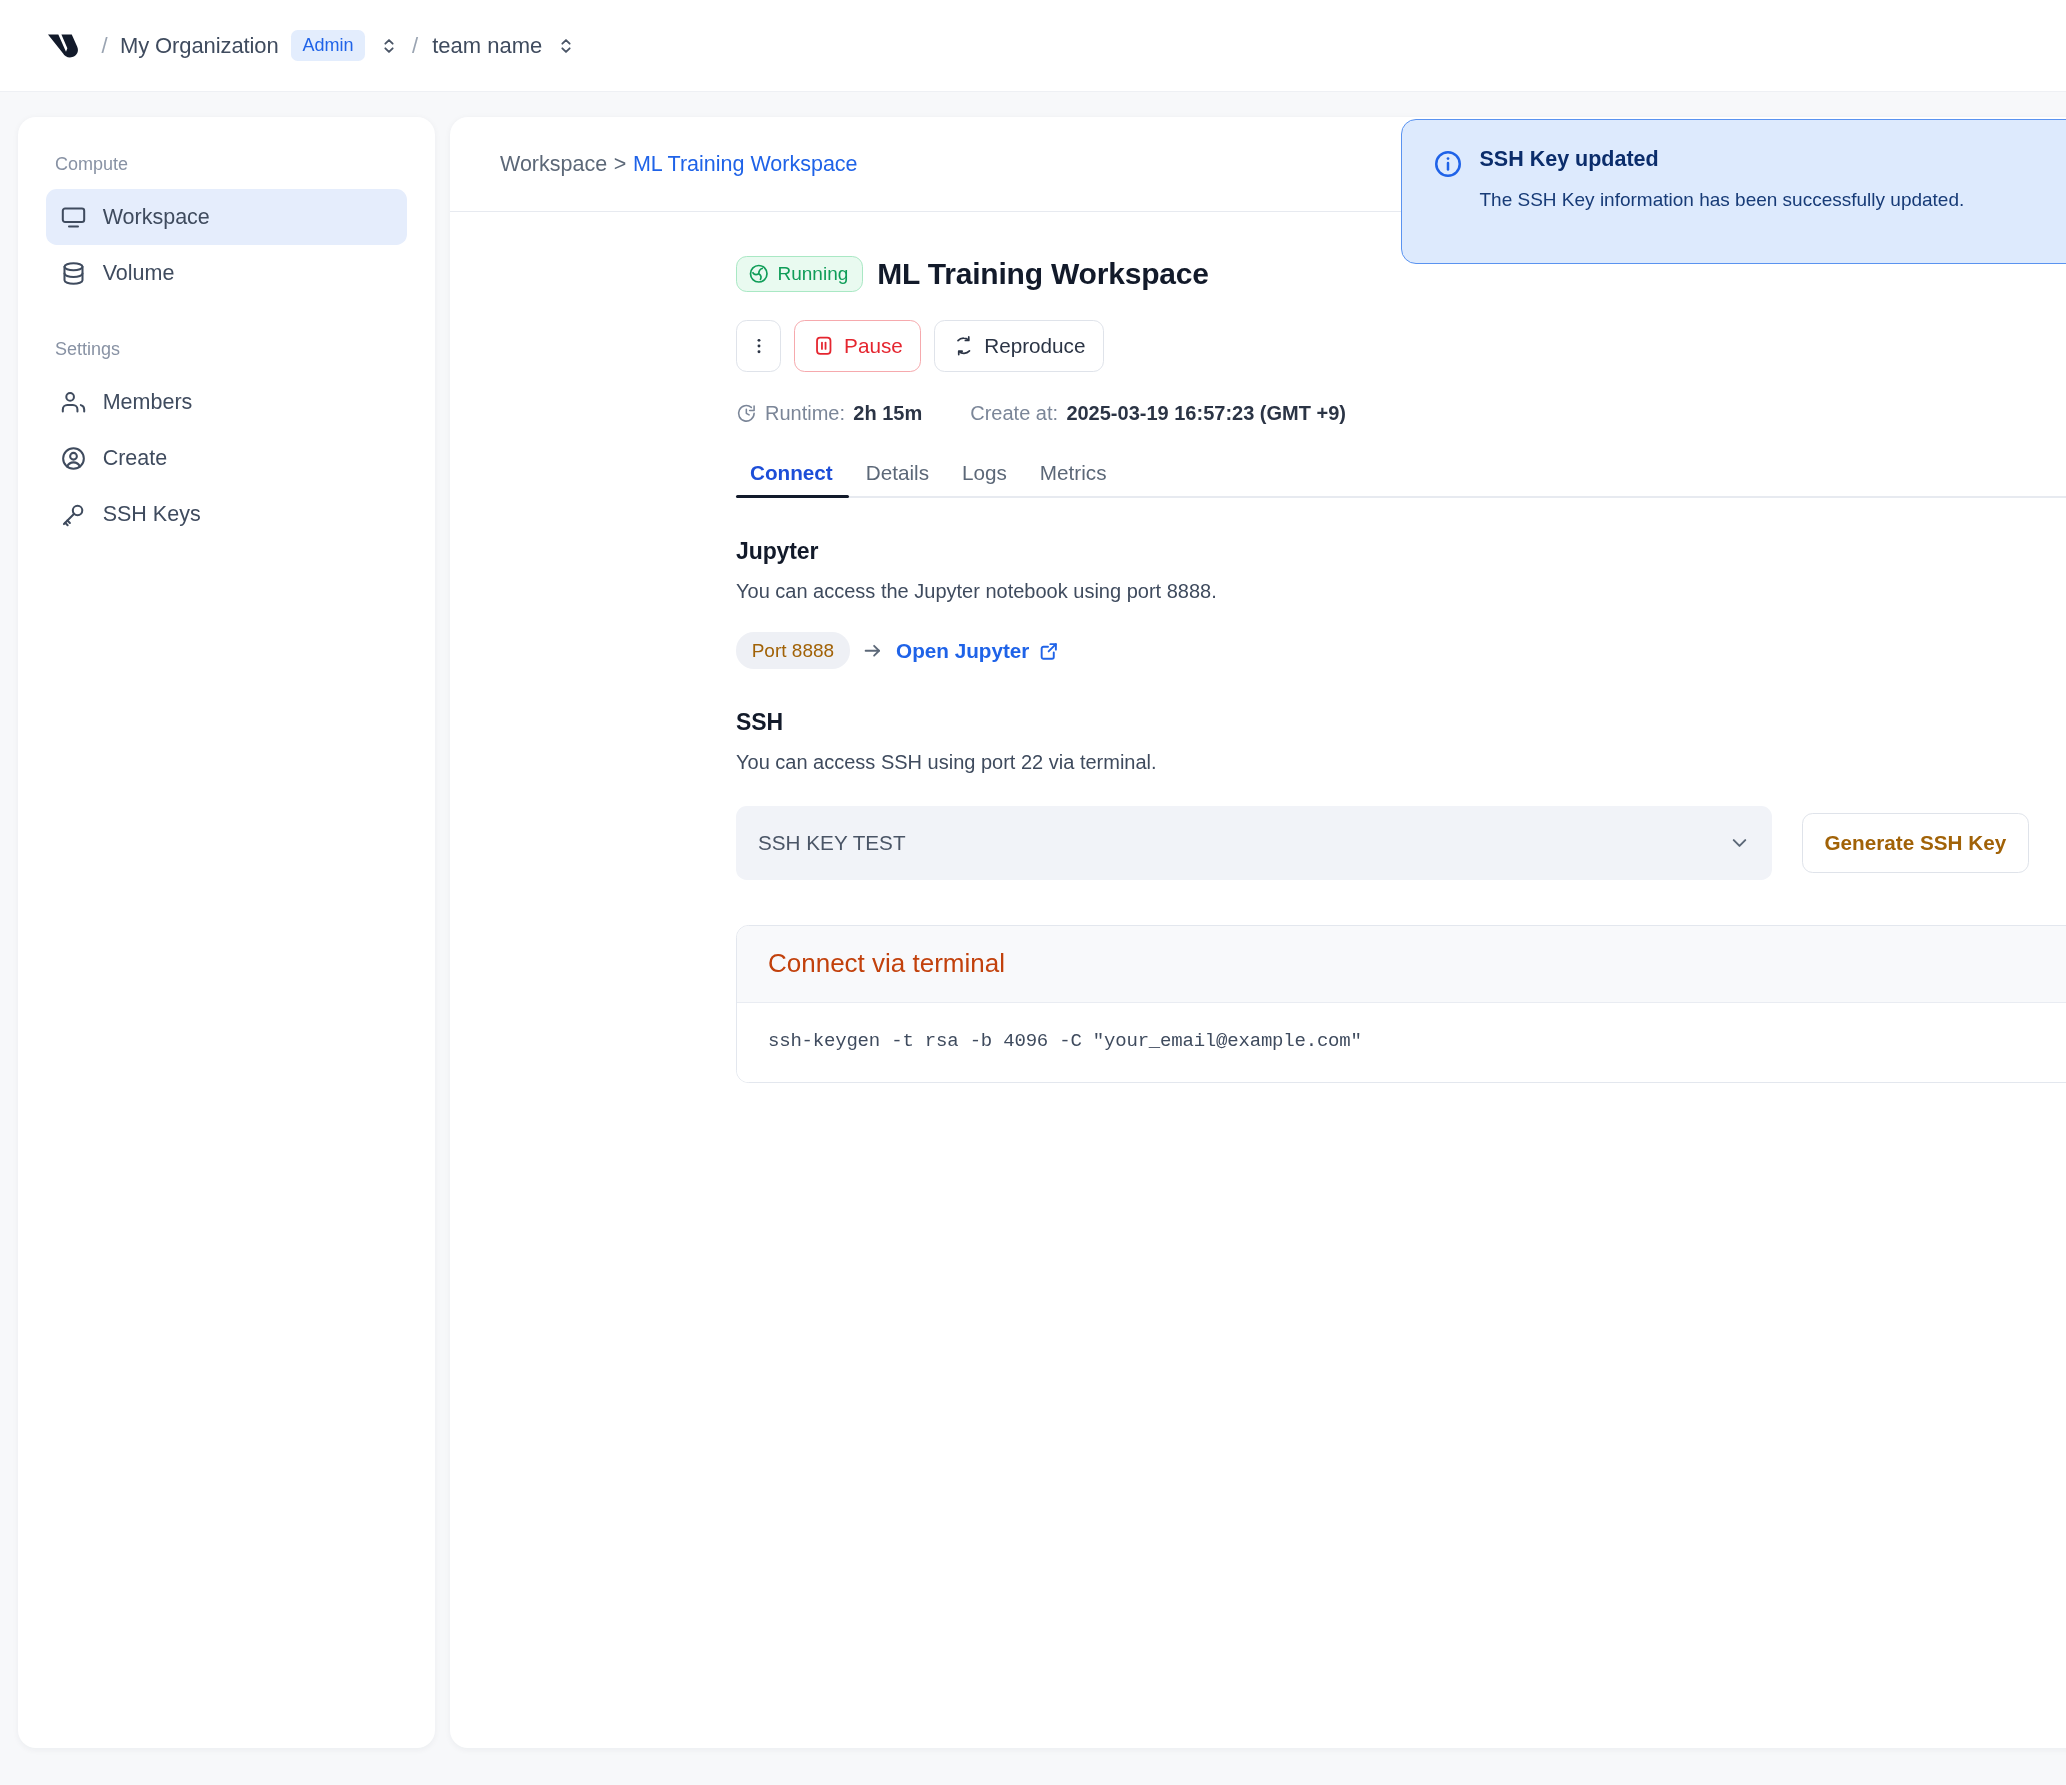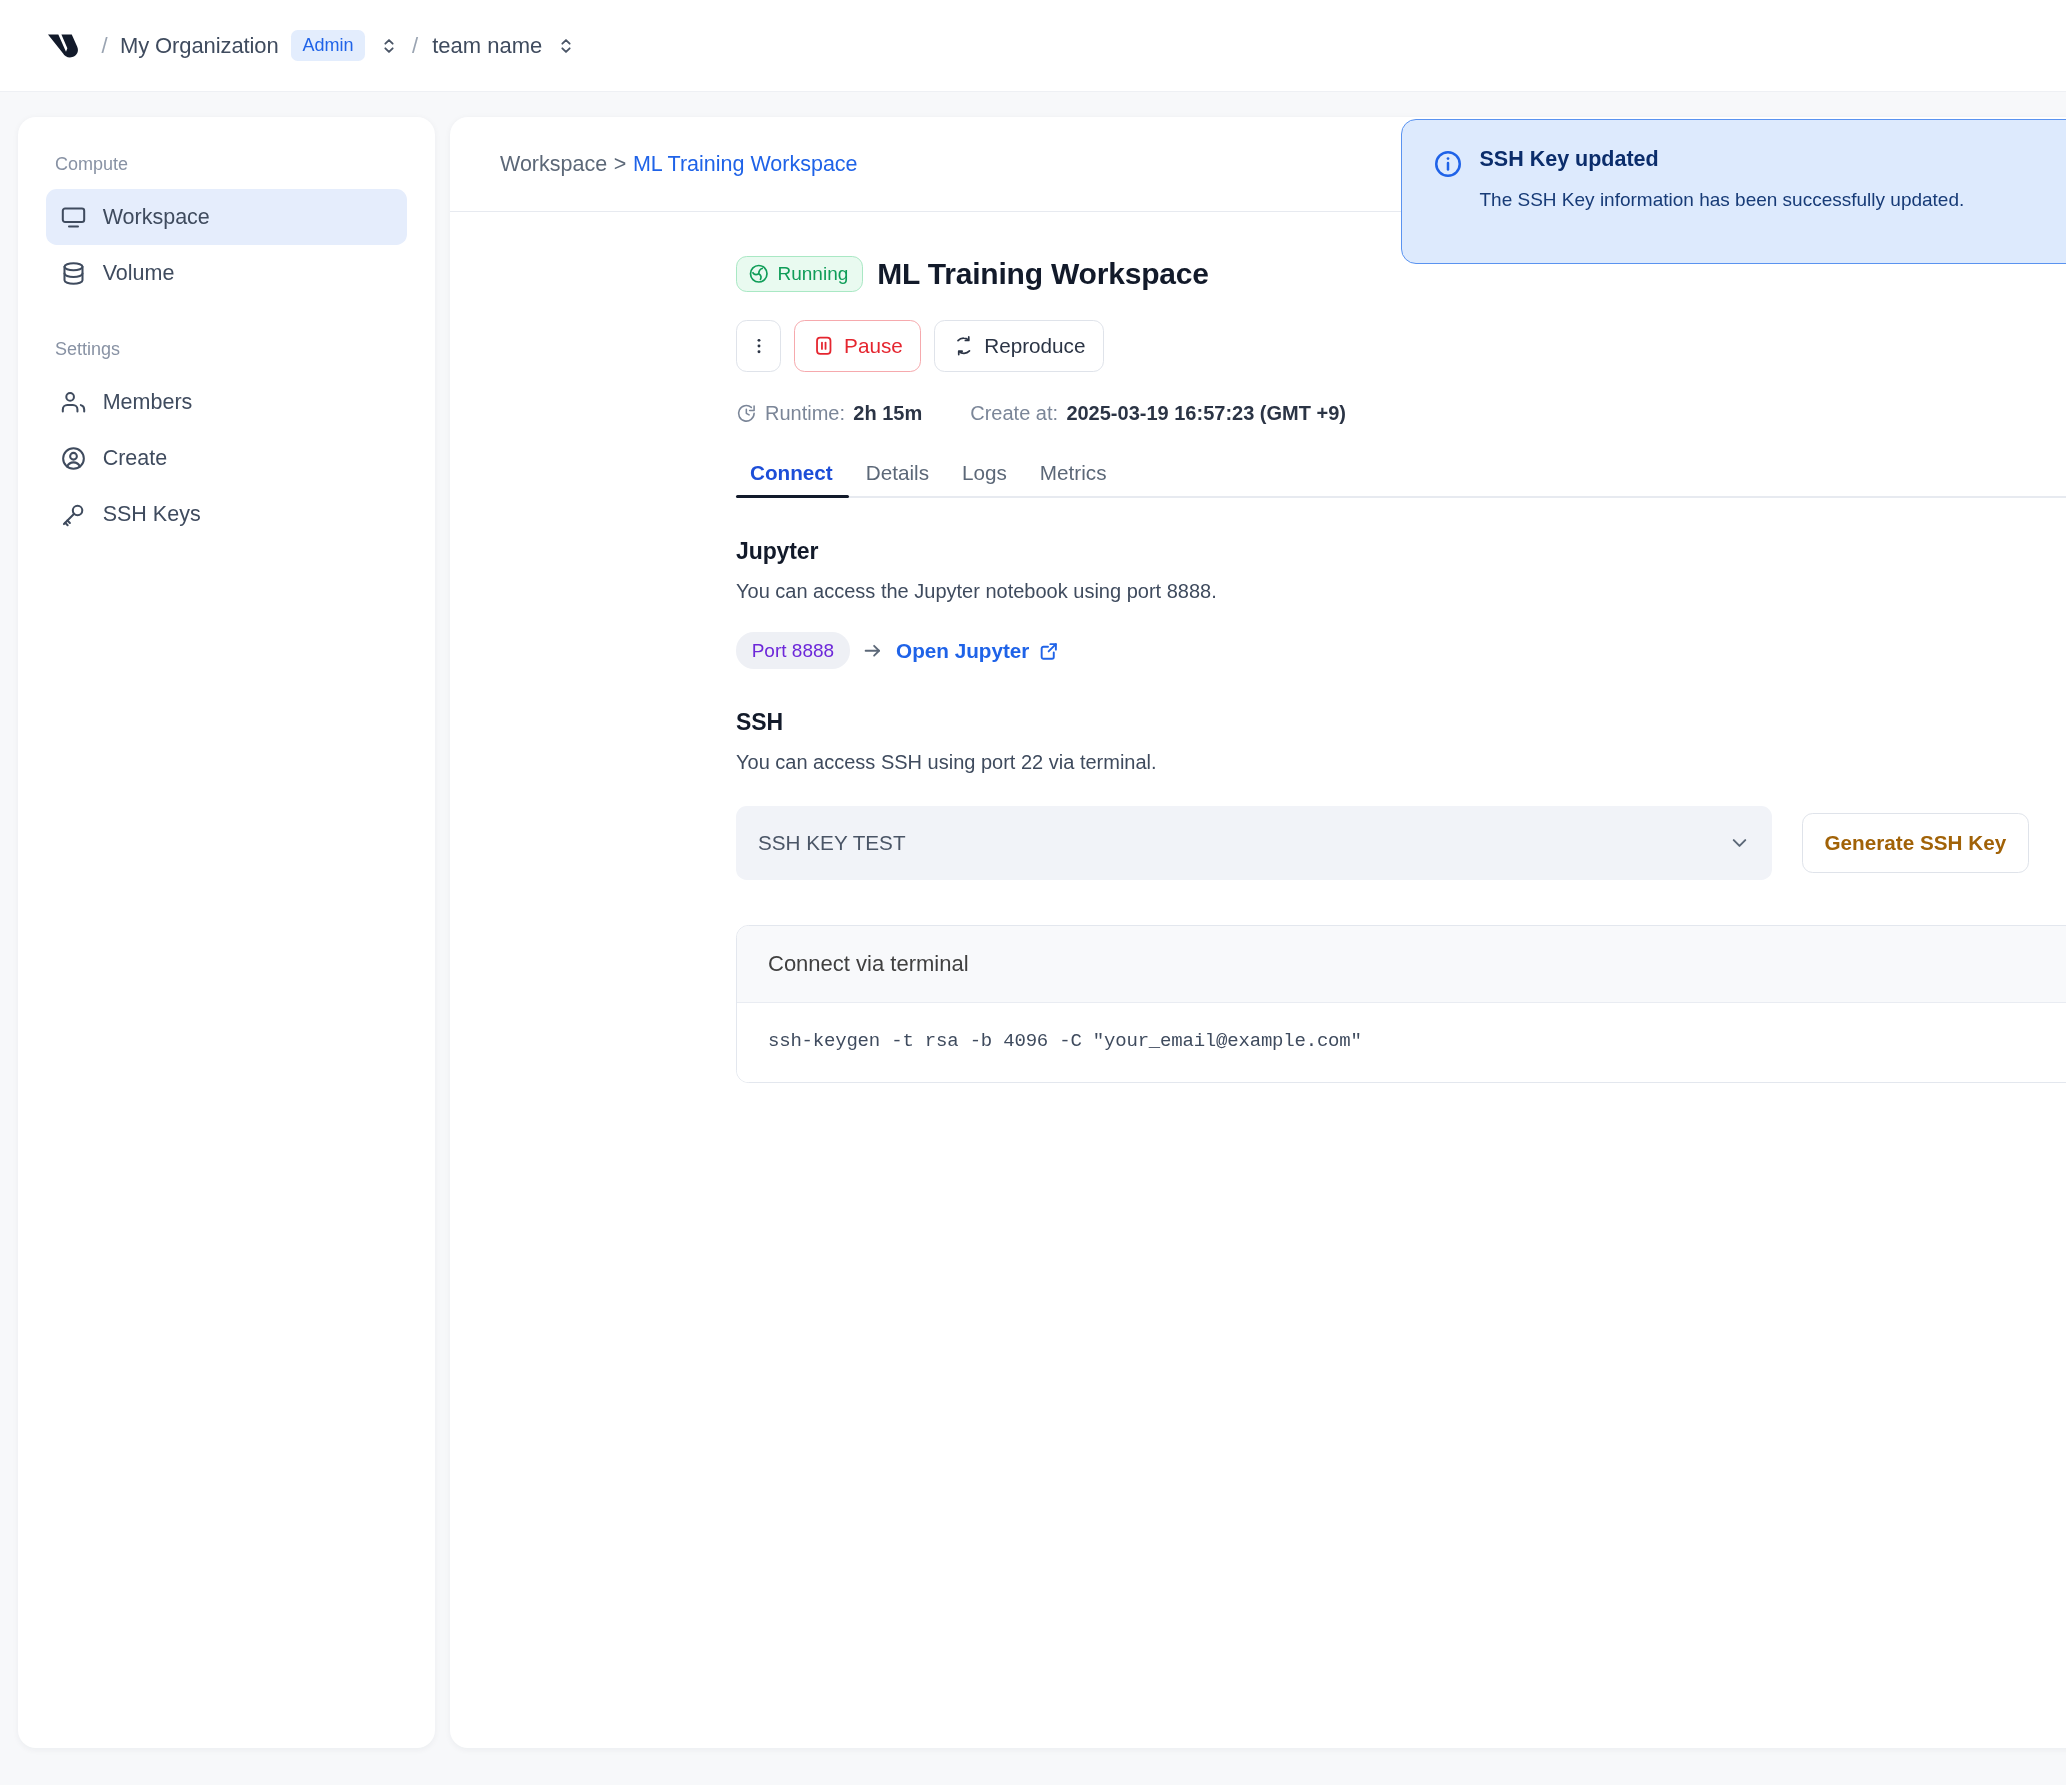--- a/index.html
+++ b/index.html
@@ -150,21 +150,21 @@
   .section { margin-top: 40px; }
   .section-h {
     color: #121a2a; font-size: 23px; font-weight: 700; letter-spacing: -0.1px;
   }
   .section-p { color: #3f4b5e; font-size: 20px; margin-top: 15px; }
 
   .port-row { display: flex; align-items: center; gap: 12.4px; margin-top: 29px; }
   .port-chip {
     background: #eef0f5; border-radius: 18px;
     padding: 7.4px 15.7px;
-    color: #6d28d9; font-size: 19px; white-space: nowrap;
+    color: #a16207; font-size: 19px; white-space: nowrap;
   }
   .arrow-ico { width: 21.5px; height: 21.5px; flex: 0 0 auto; }
   .open-link {
     display: flex; align-items: center; gap: 9px; cursor: pointer;
   }
   .open-link .txt { color: #1f63e8; font-size: 20.7px; font-weight: 700; }
 
   .ssh-controls { display: flex; align-items: center; gap: 30px; margin-top: 32px; }
   .ssh-select {
     width: 1036px; height: 74px;
@@ -187,21 +187,21 @@
     border: 1.7px solid #e3e7ee; border-radius: 12.4px;
     overflow: hidden;
     background: #ffffff;
   }
   .term-head {
     height: 77px; background: #f8f9fb;
     display: flex; align-items: center; justify-content: space-between;
     padding: 0 21.5px 0 31px;
     border-bottom: 1.7px solid #e9ecf2;
   }
-  .term-head .ttl { color: #404040; font-size: 22px; }
+  .term-head .ttl { color: #c2410c; font-size: 26px; }
   .term-body { padding: 27px 31px 30px 31px; background: #ffffff; }
   .term-cmd {
     color: #3f4b5e; font-size: 19px;
     font-family: "Liberation Mono", monospace;
     white-space: pre; letter-spacing: -0.2px;
   }
 
   
   .toast {
     position: absolute;

